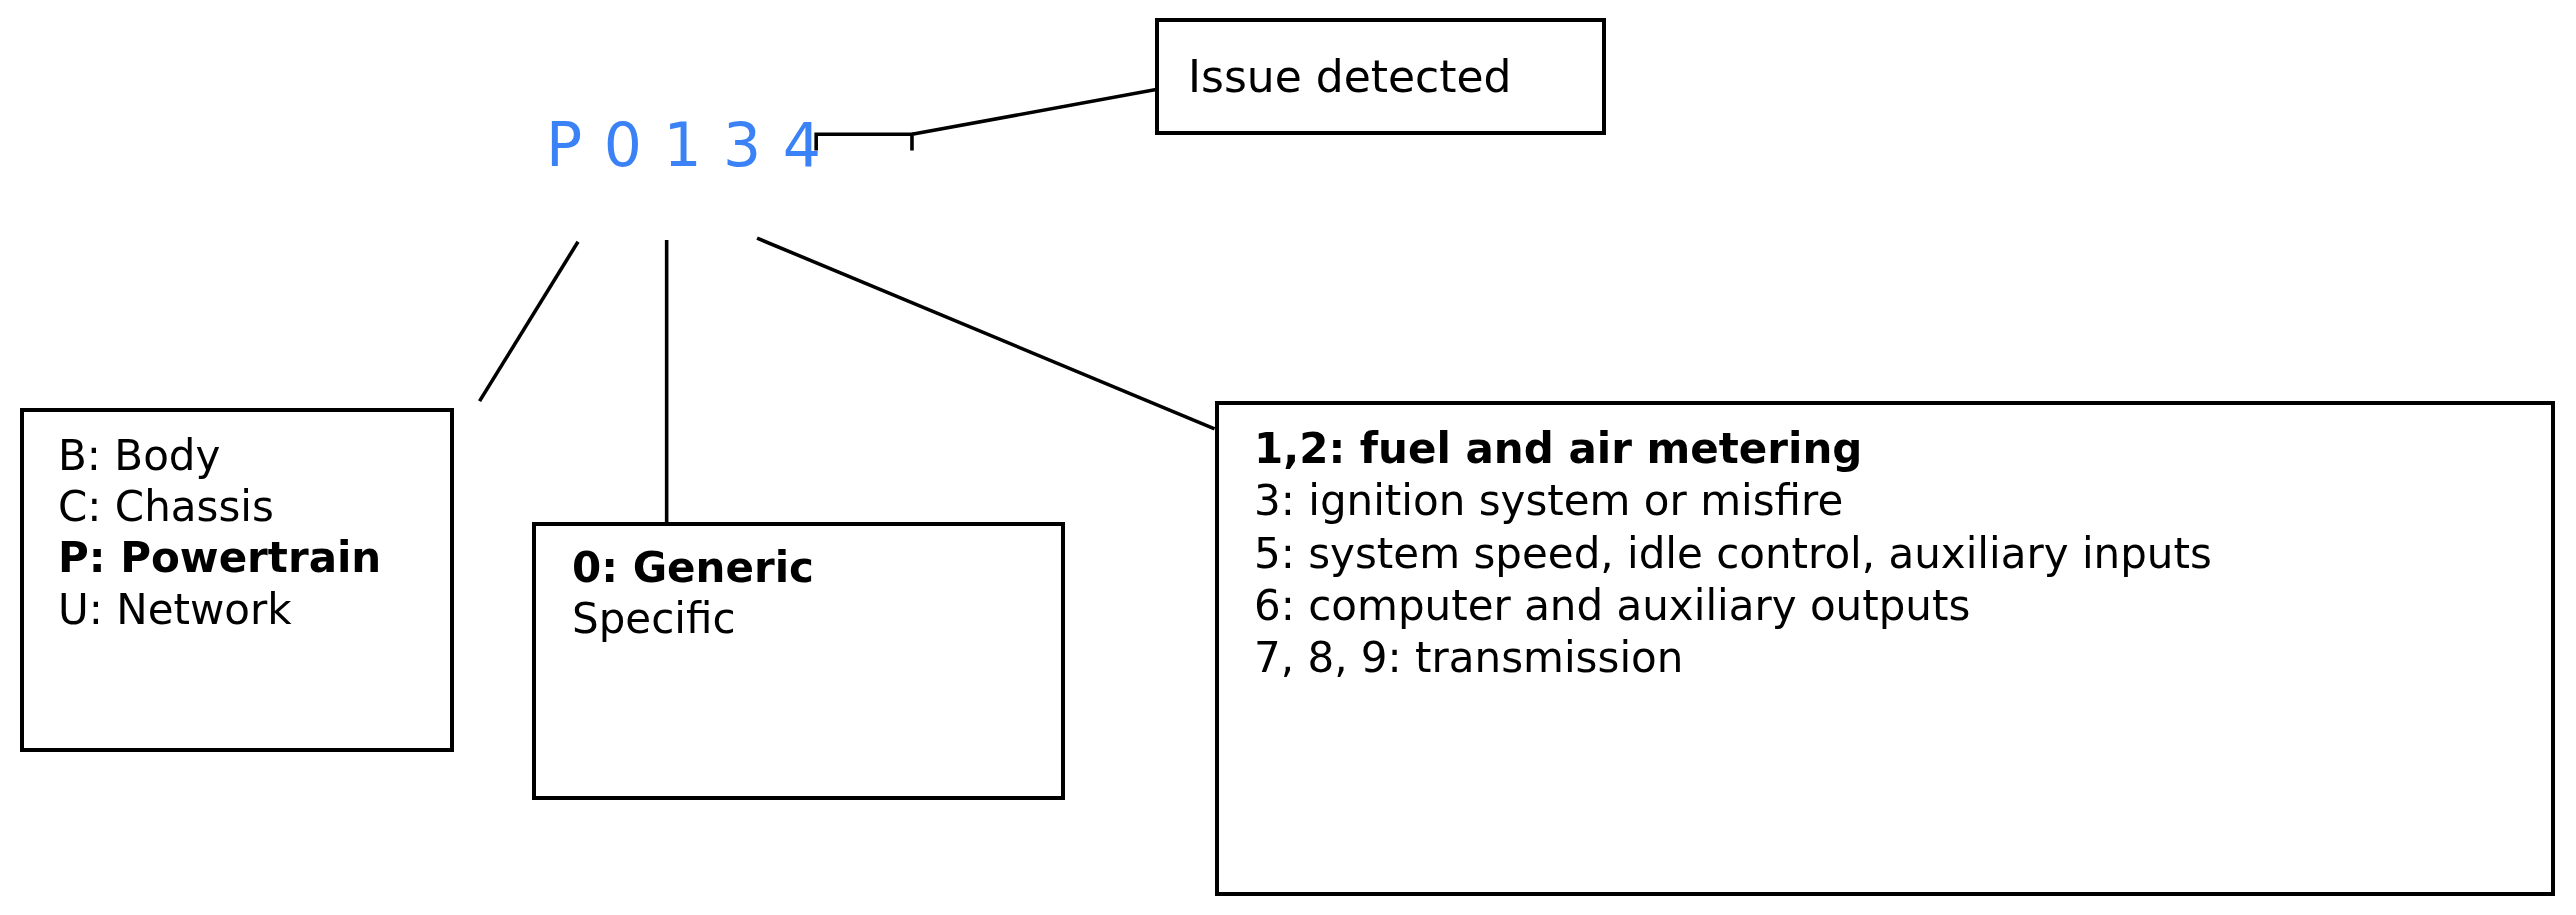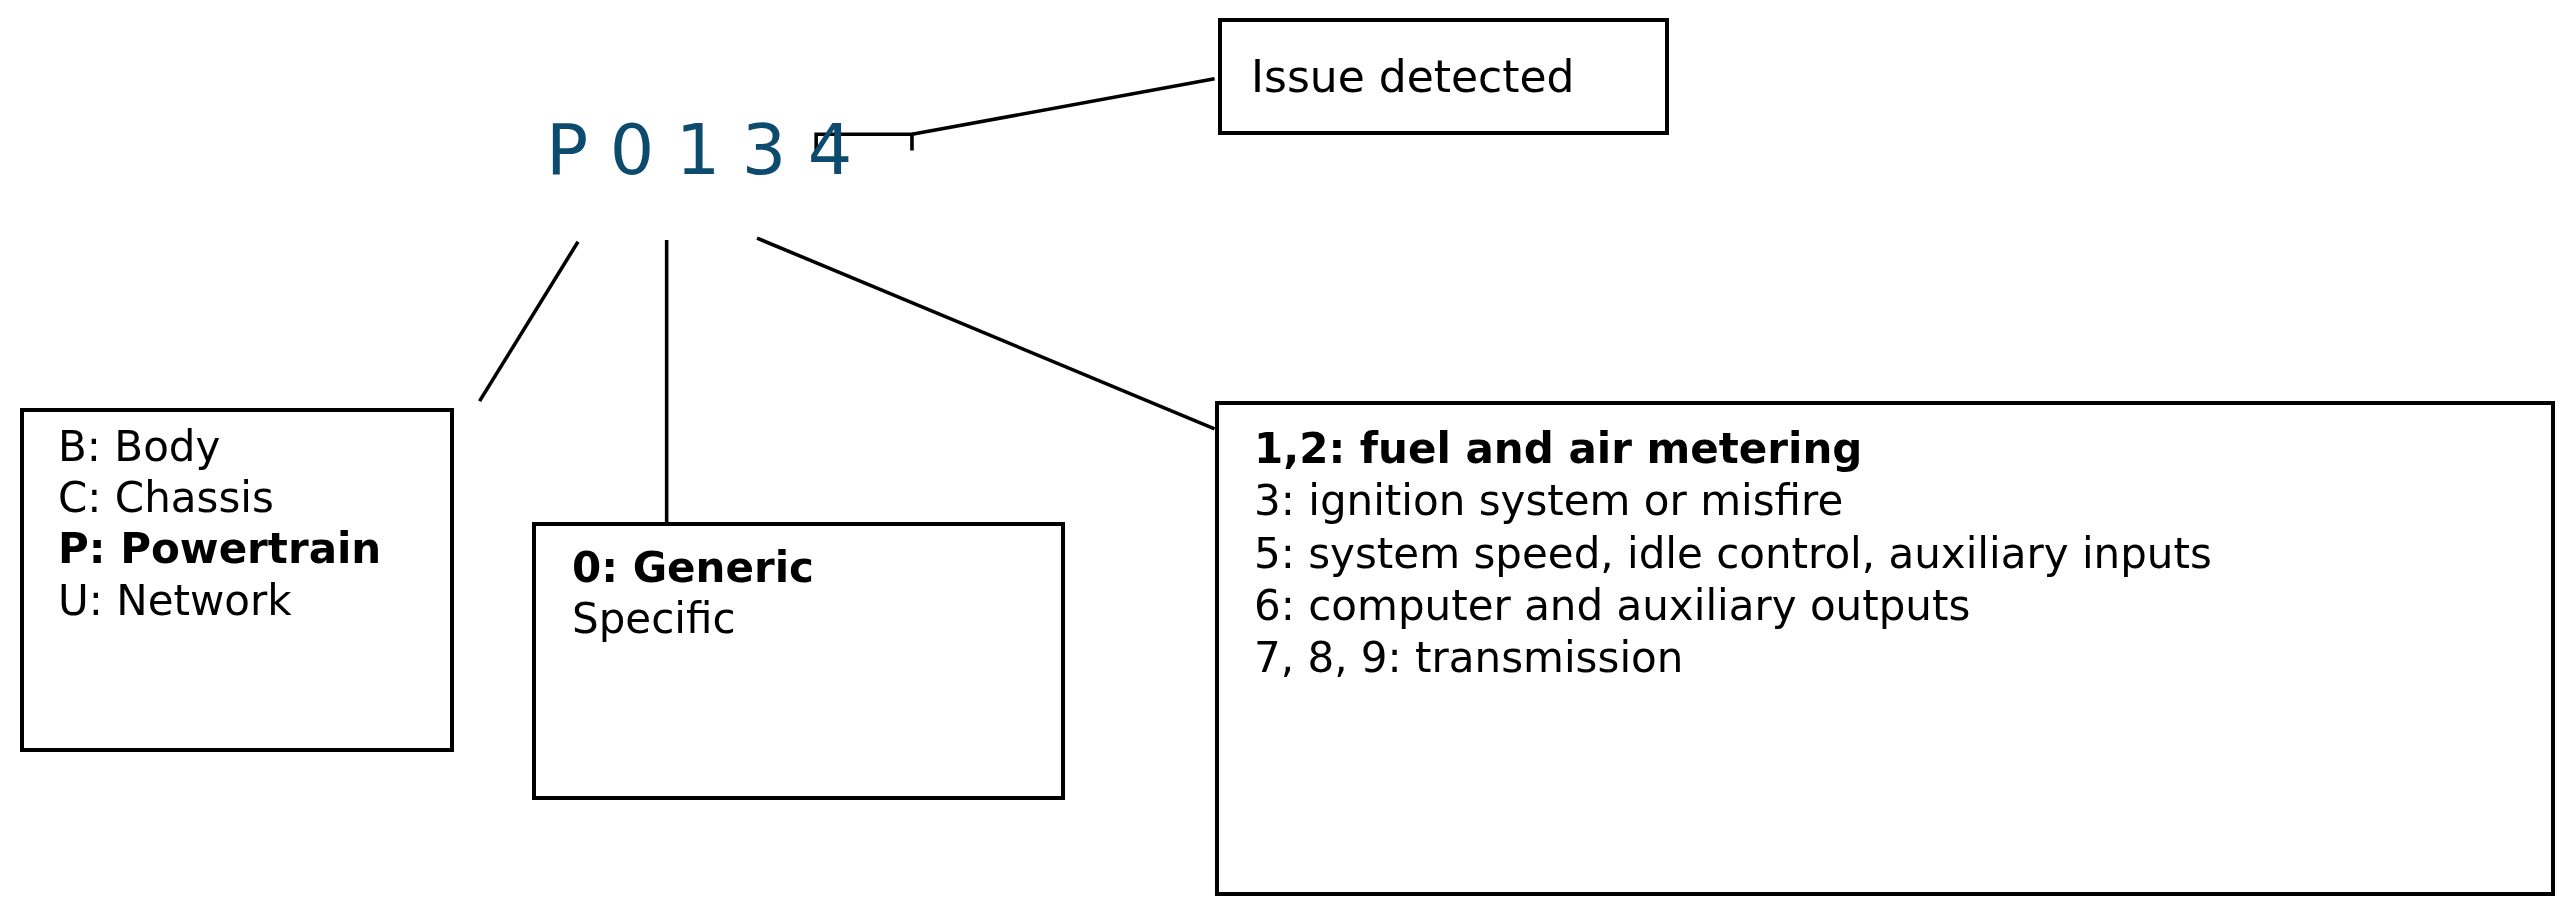--- a/index.html
+++ b/index.html
@@ -36,48 +36,48 @@
   .line {
     white-space: nowrap;
     color: #000000;
   }
 
   
   #code {
     position: absolute;
     left: 546px;
     top: 115px;
-    font-size: 70px;
+    font-size: 60px;
     line-height: 1;
     letter-spacing: 9px;
-    color: #0c4a6e;
+    color: #3b82f6;
     font-weight: 400;
     white-space: nowrap;
   }
   #code .ch { display: inline-block; padding-right: 12.5px; }
 
   
   #issue-box {
-    left: 1218px;
+    left: 1155px;
     top: 18px;
     width: 451px;
     height: 117px;
     display: flex;
     align-items: center;
     padding-left: 29px;
   }
   #issue-box .line { font-size: 44px; }
 
   
   #first-char-box {
     left: 20px;
     top: 408px;
     width: 434px;
     height: 344px;
-    padding: 9px 0 0 34px;
+    padding: 18px 0 0 34px;
   }
   #first-char-box .line { font-size: 42px; line-height: 1.22; }
 
   
   #second-char-box {
     left: 532px;
     top: 522px;
     width: 533px;
     height: 278px;
     padding: 16px 0 0 36px;

